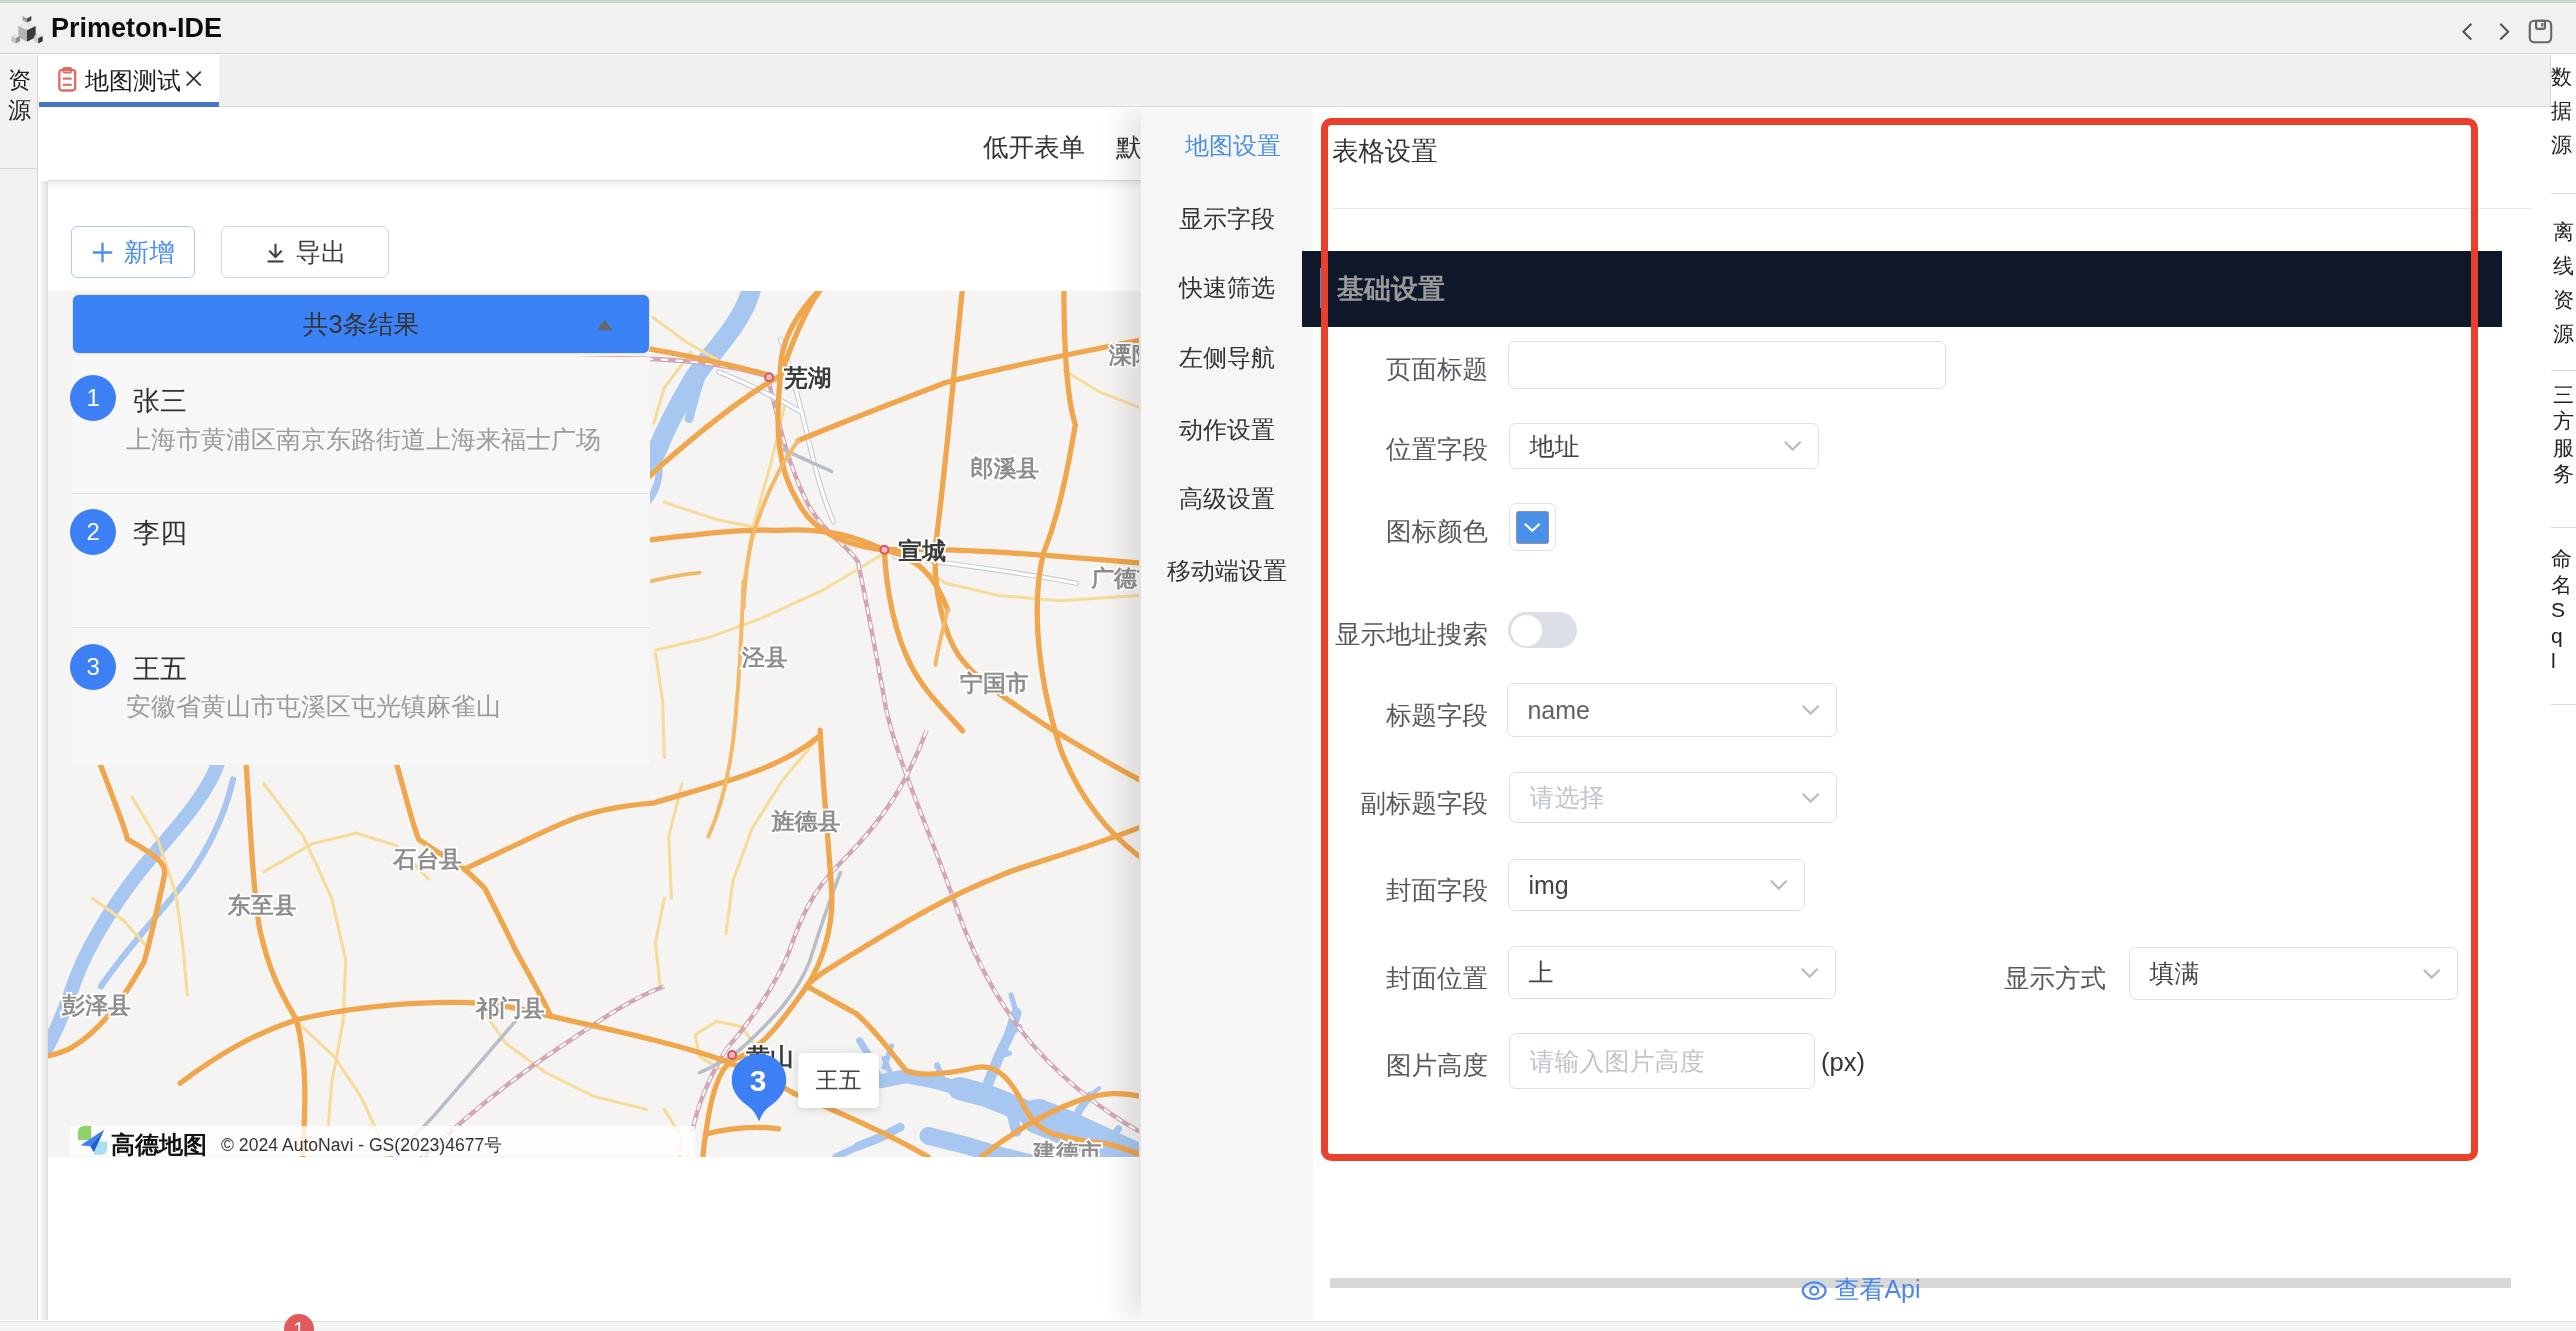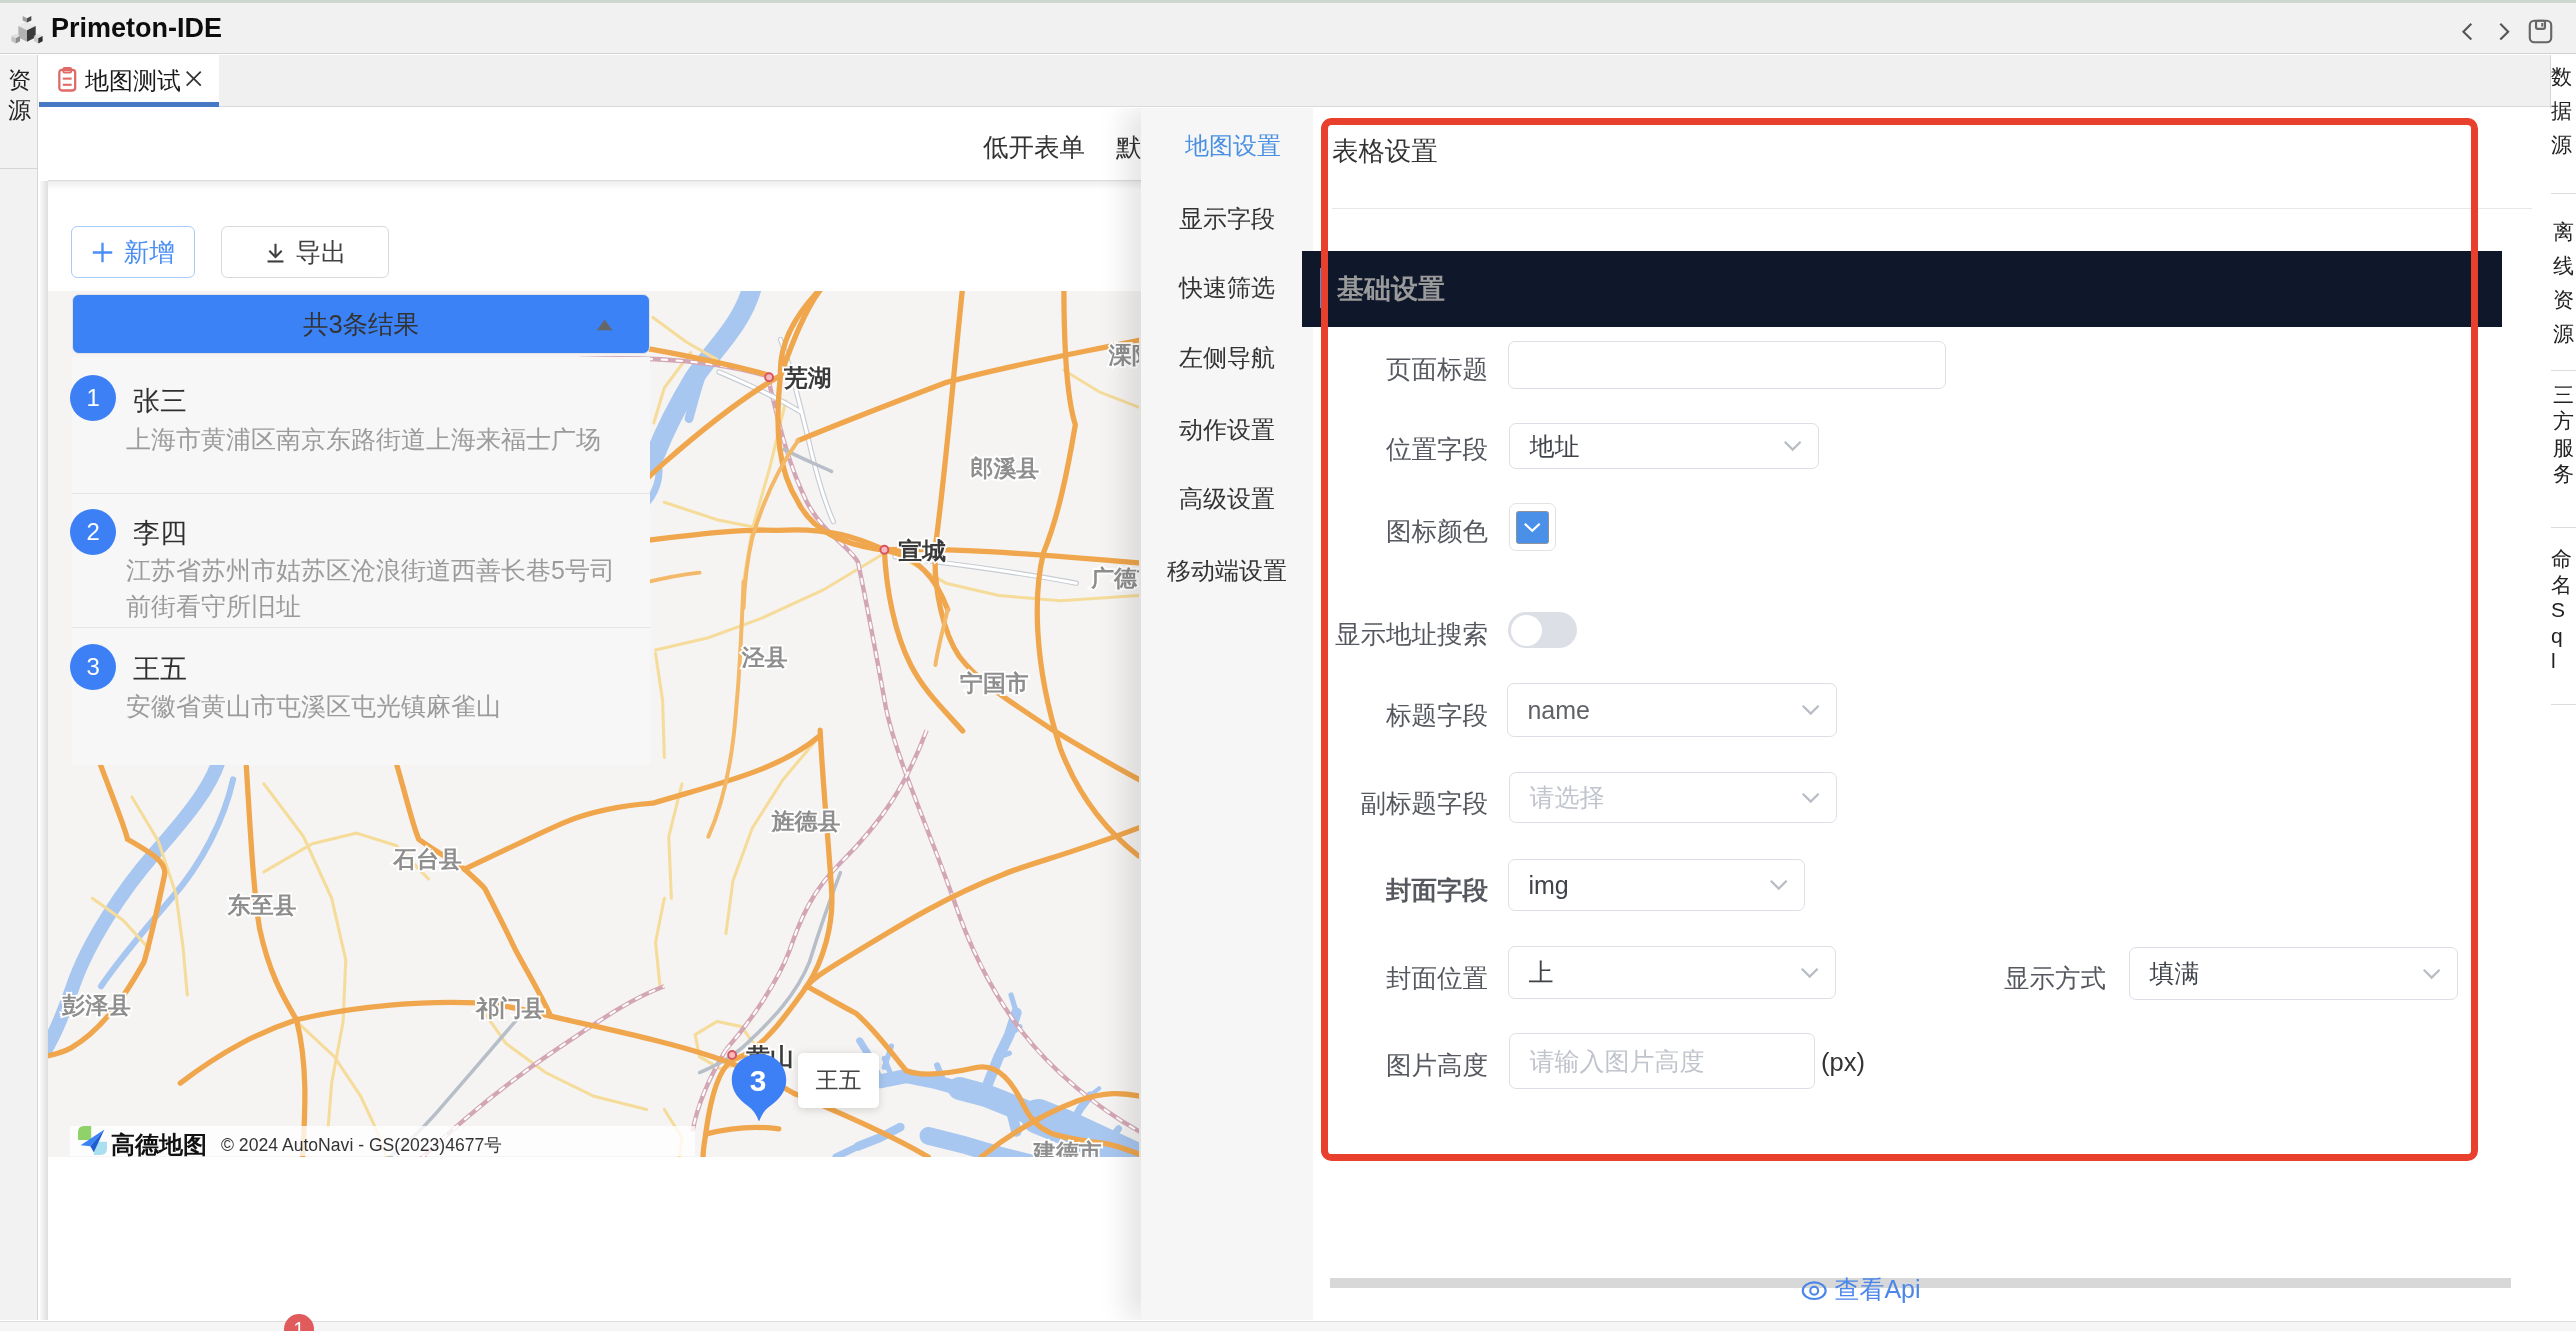--- a/index.html
+++ b/index.html
@@ -265,21 +265,20 @@
 </div>
 <div class="abs" style="left:72px;top:357px;width:578px;height:408px;background:#f7f7f7;">
   <div class="abs" style="left:0;top:0;width:578px;height:137px;border-bottom:0.9px solid #e5e5e5;">
     <div class="abs" style="left:-1.8px;top:17.6px;width:46px;height:46px;border-radius:50%;background:#3d7ff5;color:#fff;font-size:24px;text-align:center;line-height:46px;">1</div>
     <div class="abs" style="left:61px;top:25.5px;font-size:27px;font-weight:500;color:#2f2f2f;">张三</div>
     <div class="abs" style="left:54px;top:64px;width:511px;font-size:25px;line-height:36px;color:#9b9b9b;">上海市黄浦区南京东路街道上海来福士广场</div>
   </div>
   <div class="abs" style="left:0;top:137px;width:578px;height:134px;border-bottom:0.9px solid #e5e5e5;">
     <div class="abs" style="left:-1.8px;top:15px;width:46px;height:46px;border-radius:50%;background:#3d7ff5;color:#fff;font-size:24px;text-align:center;line-height:46px;">2</div>
     <div class="abs" style="left:61px;top:21px;font-size:27px;font-weight:500;color:#2f2f2f;">李四</div>
-    <div class="abs" style="left:54px;top:58px;width:511px;font-size:25px;line-height:36px;color:#9b9b9b;">江苏省苏州市姑苏区沧浪街道西善长巷5号司前街看守所旧址</div>
   </div>
   <div class="abs" style="left:0;top:271px;width:578px;height:137px;">
     <div class="abs" style="left:-1.8px;top:16px;width:46px;height:46px;border-radius:50%;background:#3d7ff5;color:#fff;font-size:24px;text-align:center;line-height:46px;">3</div>
     <div class="abs" style="left:61px;top:23px;font-size:27px;font-weight:500;color:#2f2f2f;">王五</div>
     <div class="abs" style="left:54px;top:60px;width:511px;font-size:25px;line-height:36px;color:#9b9b9b;">安徽省黄山市屯溪区屯光镇麻雀山</div>
   </div>
 </div>
 
 <div class="abs" style="left:1141px;top:108px;width:1409px;height:1212px;background:#fff;box-shadow:-16px 0 26.4px rgba(0,0,0,.10);clip-path:inset(0 0 0 -53px);"></div>
 <div class="abs" style="left:1141px;top:108px;width:172px;height:1212px;background:#f6f6f7;"></div>
@@ -334,21 +333,21 @@
     </svg>
 </div>
 
 <div class="lbl" style="left:1321px;top:786px;width:167px;">副标题字段</div>
 <div class="sel" style="left:1509px;top:772px;width:328px;height:51px;line-height:49px;color:#c0c4cc;">请选择
   <svg class="chev" style="top:18.5px;" width="19.4" height="12.3" viewBox="0 0 22 14">
       <path d="M2 2 L11 11 L20 2" stroke="#b8bcc4" stroke-width="2.6" fill="none"></path>
     </svg>
 </div>
 
-<div class="lbl" style="left:1331px;top:873px;font-weight:bold;">封面字段</div>
+<div class="lbl" style="left:1331px;top:873px;">封面字段</div>
 <div class="sel" style="left:1508px;top:859px;width:297px;height:52px;line-height:50px;">img
   <svg class="chev" style="top:19.4px;" width="19.4" height="12.3" viewBox="0 0 22 14">
       <path d="M2 2 L11 11 L20 2" stroke="#b8bcc4" stroke-width="2.6" fill="none"></path>
     </svg>
 </div>
 
 <div class="lbl" style="left:1331px;top:961px;">封面位置</div>
 <div class="sel" style="left:1508px;top:946px;width:328px;height:53px;line-height:51px;">上
   <svg class="chev" style="top:20px;" width="19.4" height="12.3" viewBox="0 0 22 14">
       <path d="M2 2 L11 11 L20 2" stroke="#b8bcc4" stroke-width="2.6" fill="none"></path>

